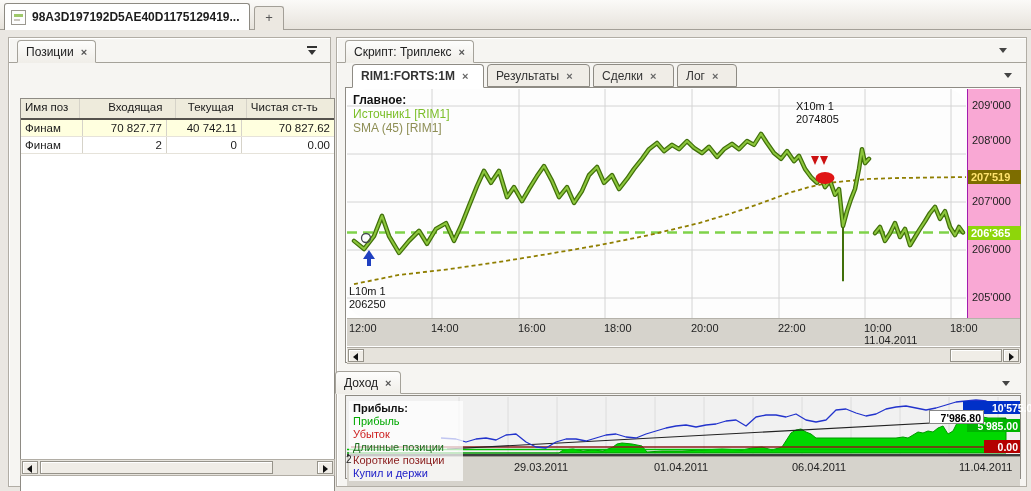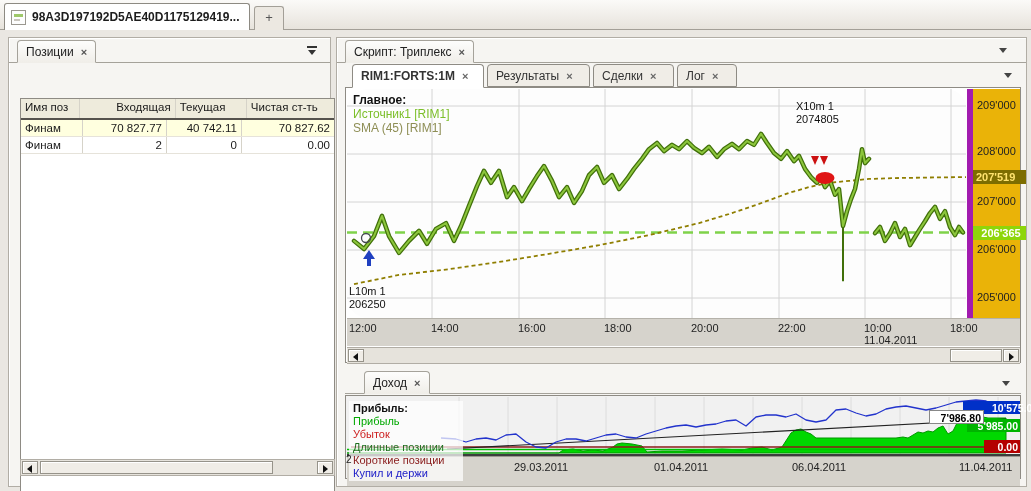--- a/index.html
+++ b/index.html
@@ -51,21 +51,21 @@
 
   
   .ctab { position:absolute; top:64px; height:23px; border:1px solid #8e8b84; border-radius:4px 4px 0 0;
           display:flex; align-items:center; padding:0 8px; font-size:12px; color:#333; background:#f0ede7; z-index:2; }
   .ctab .x { margin-left:7px; color:#666; font-size:11px; font-weight:bold; }
   .ctab.active { background:#fff; font-weight:bold; border-bottom:1px solid #fff; height:24px; }
 
   
   .chartbox { position:absolute; left:345px; top:87px; width:676px; height:276px; background:#fff; border:1px solid #8e8b84; }
   #mainplot { position:absolute; left:1px; top:1px; width:620px; height:229px; background:#fdfdfd;border-radius:21px; }
-  .yaxis { position:absolute; left:621px; top:1px; width:53px; height:229px; background:#eab308; border-left:6px solid #a21caf; }
+  .yaxis { position:absolute; left:621px; top:1px; width:53px; height:229px; background:#f9a8d4; border-left:1px solid #a21caf; }
   .yaxis span { position:absolute; left:4px; font-size:11px; color:#222; }
   .ptag { position:absolute; left:0px; width:53px; height:14px; font-size:11px; font-weight:bold; text-align:left; padding:1px 0 0 3px; z-index:3; }
   .xaxis { position:absolute; left:1px; top:230px; width:673px; height:28px; background:#d6d3cc; border-top:1px solid #b5b2aa; }
   .xaxis span { position:absolute; top:3px; font-size:11px; color:#222; }
   .xaxis .dt { top:15px; }
   .legendM { position:absolute; left:6px; top:4px; font-size:12px; line-height:14px; z-index:3; }
   .ann { position:absolute; font-size:11px; line-height:13px; color:#111; z-index:3; }
 
   
   .incbox { position:absolute; left:345px; top:395px; width:676px; height:84px; background:#f1f1f1; border:1px solid #8e8b84; }
@@ -97,22 +97,22 @@
     </div>
     <div class="hdrline" style="left:0; top:24px; width:321px;"></div>
     <div class="pinicon" style="left:298px; top:8px;">
         <i></i>
         <b></b>
       </div>
 
     <div class="tbl">
       <div class="trow th">
         <div class="cell c0">Имя поз</div>
-        <div class="cell c1" style="text-align:right;margin-left:16px;">Входящая</div>
-        <div class="cell c2" style="text-align:left;">Текущая</div>
+        <div class="cell c1" style="text-align:center;margin-left:16px;">Входящая</div>
+        <div class="cell c2" style="text-align:center;">Текущая</div>
         <div class="cell c3" style="text-align:left;">Чистая ст-ть</div>
       </div>
       <div class="trow r1">
         <div class="cell c0">Финам</div>
         <div class="cell c1">70 827.77</div>
         <div class="cell c2">40 742.11</div>
         <div class="cell c3">70 827.62</div>
       </div>
       <div class="trow r2">
         <div class="cell c0">Финам</div>
@@ -195,26 +195,26 @@
         <div>2074805</div>
       </div>
       <div class="ann" style="left:2px; top:196px;">
         <div>L10m 1</div>
         <div>206250</div>
       </div>
     </div>
 
     <div class="yaxis">
       <span style="top:10px">209'000</span>
-      <span style="top:56px">208'000</span>
+      <span style="top:45px">208'000</span>
       <span style="top:106px">207'000</span>
       <span style="top:154px">206'000</span>
       <span style="top:202px">205'000</span>
       <div class="ptag" style="top: 81px; background: rgb(125, 109, 0); color: rgb(255, 227, 110);">207'519</div>
-      <div class="ptag" style="top: 137px; background: rgb(142, 214, 10); color: rgb(255, 255, 255); text-align: center;">206'365</div>
+      <div class="ptag" style="top: 137px; background: rgb(142, 214, 10); color: rgb(255, 255, 255);">206'365</div>
     </div>
 
     <div class="xaxis">
       <span style="left:2px">12:00</span>
       <span style="left:84px">14:00</span>
       <span style="left:171px">16:00</span>
       <span style="left:257px">18:00</span>
       <span style="left:344px">20:00</span>
       <span style="left:431px">22:00</span>
       <span style="left:517px">10:00</span>
@@ -222,21 +222,21 @@
       <span class="dt" style="left:517px">11.04.2011</span>
     </div>
 
     <div class="sbar" style="left:1px; top:259px; width:673px; border-left:none; border-right:none;">
       <div class="sbtn sleft" style="left:1px;"></div>
       <div class="sthumb" style="left:603px; width:52px;"></div>
       <div class="sbtn sright" style="right:1px;"></div>
     </div>
   </div>
 
-  <div class="ptab" style="left:364px; top:371px; z-index:2;">
+  <div class="ptab" style="left:335px; top:371px; z-index:2;">
     <span>Доход</span>
     <span class="x">×</span>
   </div>
   <div class="hdrline" style="left:345px; top:393px; width:676px;"></div>
   <div class="ddicon" style="left:1002px; top:381px;"></div>
 
   <div class="incbox">
     <svg id="eqsvg" width="673" height="59" style="position:absolute; left:1px; top:1px;">
         <rect x="0" y="0" width="673" height="59" fill="#f1f1f1"></rect>
         <line x1="112" y1="0" x2="112" y2="57" stroke="#dcdcdc" stroke-width="1"></line>

